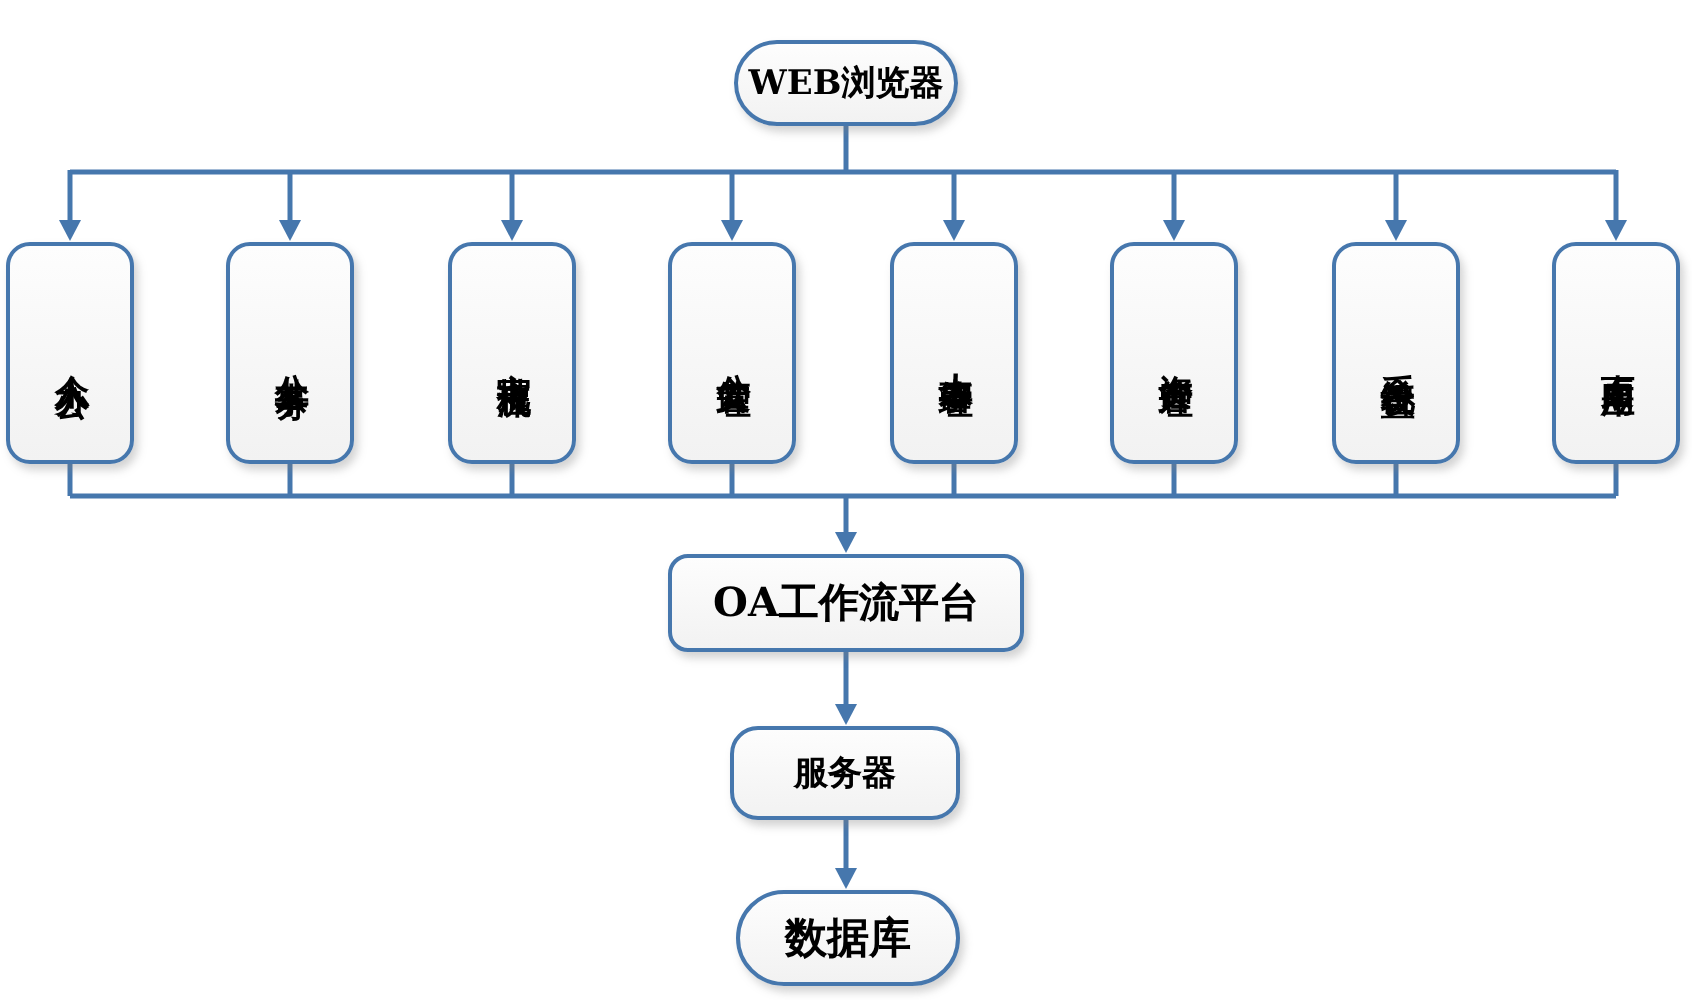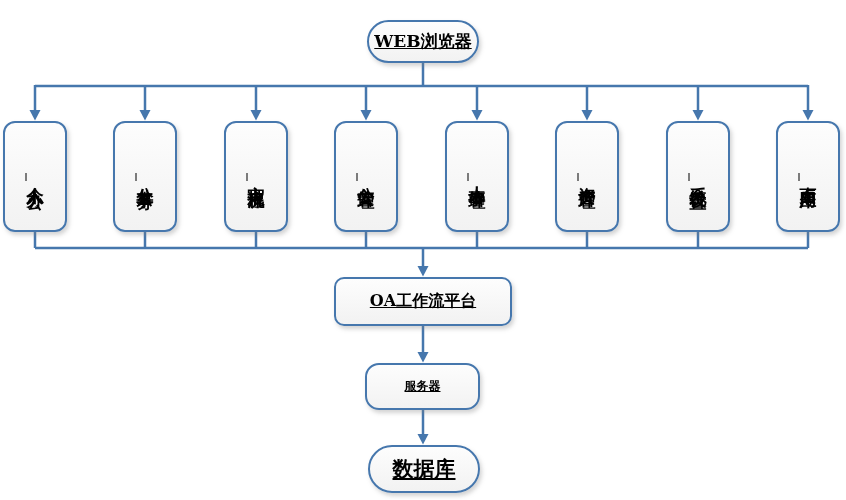--- a/index.html
+++ b/index.html
@@ -21,25 +21,24 @@
   .node{
     position:absolute;
     box-sizing:border-box;
     border:2.5px solid var(--line);
     background:linear-gradient(180deg,#fdfdfd 0%,#f2f2f2 100%);
     box-shadow:2px 3px 4px rgba(130,130,130,0.35);
     display:flex;align-items:center;justify-content:center;
     color:var(--ink);
     font-weight:bold;
     text-align:right;
-    text-decoration:underline;
   }
   .node-web{left:367px;top:20px;width:112px;height:43px;border-radius:22px;font-size:17px;}
-  .node-oa{left:334px;top:277px;width:178px;height:49px;border-radius:10px;font-size:16px;}
-  .node-server{left:365px;top:363px;width:115px;height:47px;border-radius:14px;font-size:12px;}
+  .node-oa{left:334px;top:277px;width:178px;height:49px;border-radius:10px;font-size:20px;}
+  .node-server{left:365px;top:363px;width:115px;height:47px;border-radius:14px;font-size:17px;}
   .node-db{left:368px;top:445px;width:112px;height:48px;border-radius:24px;font-size:21px;}
   .module{
     top:121px;width:64px;height:111px;border-radius:12px;
   }
   .module .vlabel{
     writing-mode:vertical-rl;
     text-orientation:upright;
     letter-spacing:2px;
     font-size:17px;
     line-height:1;

